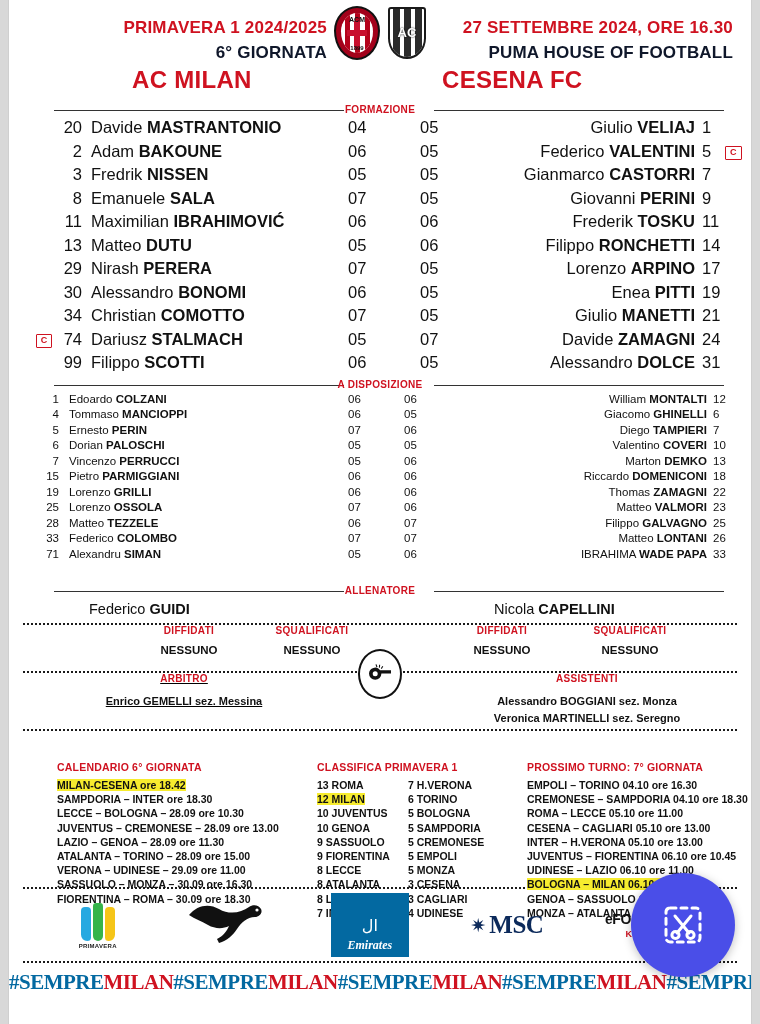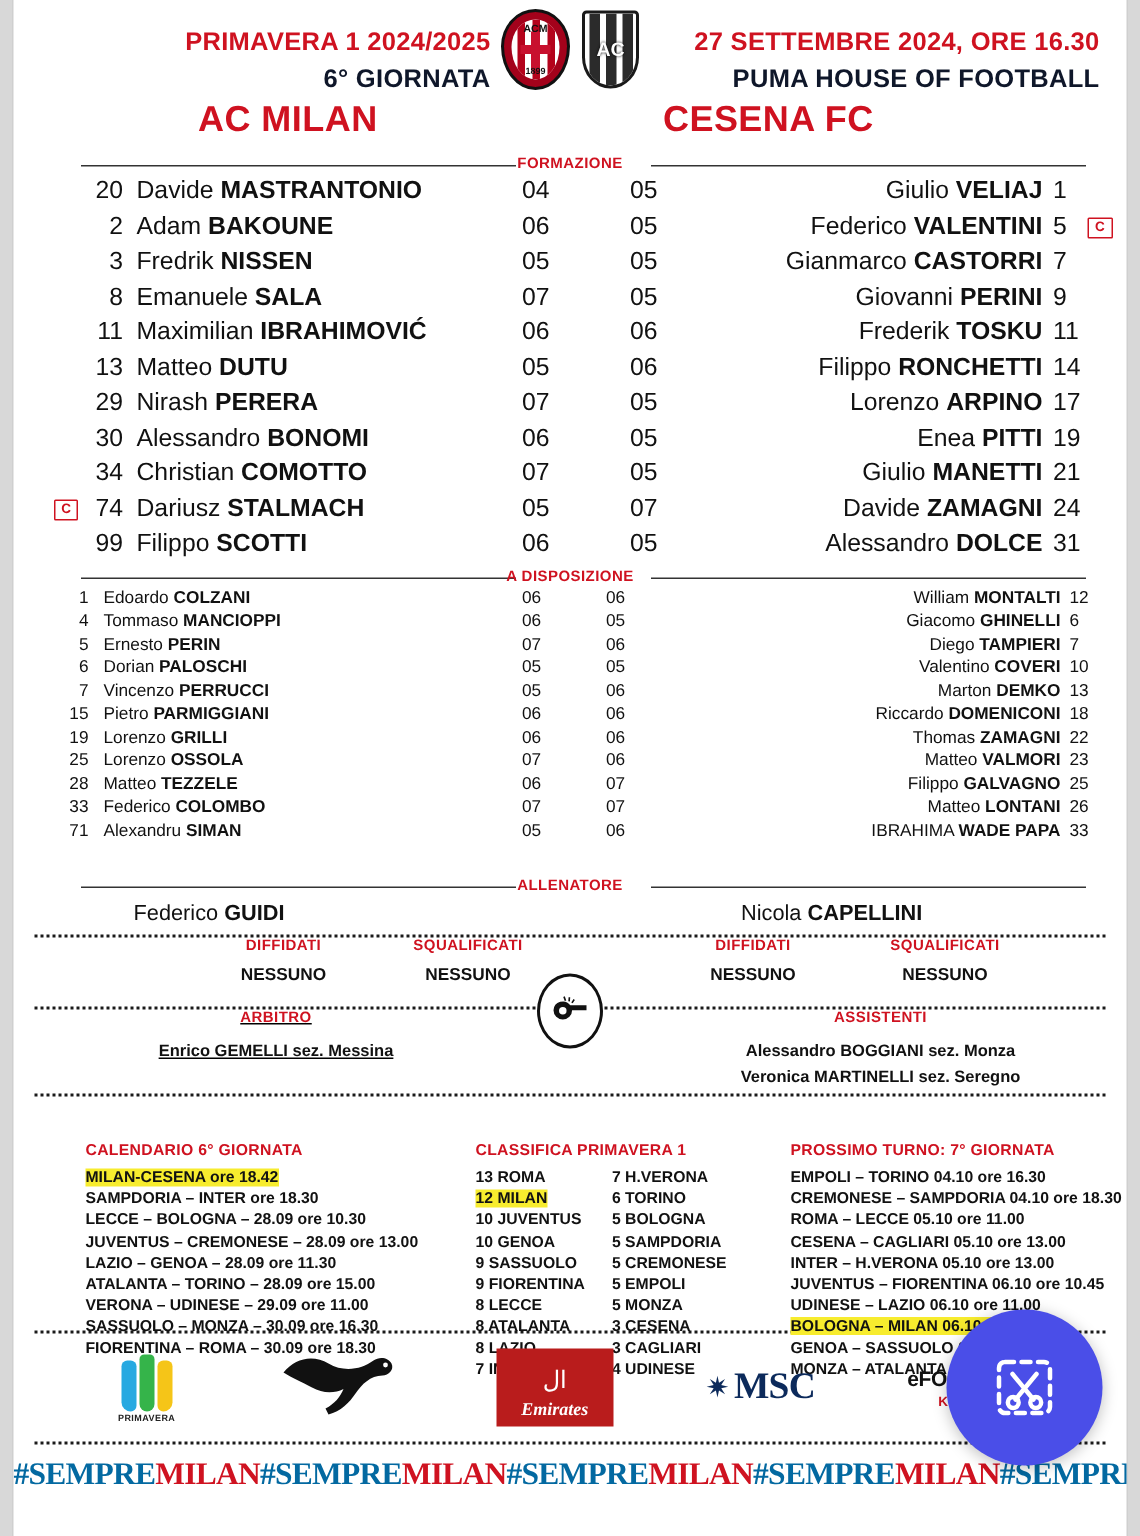--- a/index.html
+++ b/index.html
@@ -224,21 +224,21 @@
   }
   .logo-primavera .p1, .logo-primavera .p2, .logo-primavera .p3 {
     position: absolute; bottom: 0; width: 10px; height: 34px;
   }
   .logo-primavera .p1 { left: 0;  background: #27a9e1; border-radius: 5px 5px 5px 8px; }
   .logo-primavera .p2 { left: 12px; background: #35b44a; border-radius: 5px 5px 8px 8px; height: 38px; }
   .logo-primavera .p3 { left: 24px; background: #f5c518; border-radius: 5px 5px 8px 5px; }
   .logo-primavera .cap { font-size: 6px; font-weight: bold; color: #222; margin-top: 2px; letter-spacing: .3px; }
   .logo-puma { width: 86px; }
   .logo-emirates {
-    background: #b91c1c; color: #fff; width: 78px; height: 52px;
+    background: #0369a1; color: #fff; width: 78px; height: 64px;
     display: flex; flex-direction: column; align-items: center; justify-content: flex-end;
     padding-bottom: 4px;
   }
   .logo-emirates .ar { font-size: 16px; line-height: 1; margin-bottom: 4px; font-family: "DejaVu Sans", sans-serif; }
   .logo-emirates .tx { font-size: 12px; font-weight: bold; font-style: italic; font-family: "Liberation Serif", serif; }
   .logo-msc { display: flex; align-items: center; gap: 3px; }
   .logo-msc .star { font-size: 19px; color: #0c2a5b; }
   .logo-msc .tx { font-size: 25px; font-weight: bold; color: #0c2a5b; font-family: "Liberation Serif", serif; letter-spacing: -.5px; }
   .logo-konami { text-align: center; }
   .logo-konami .ef { font-size: 14px; font-weight: bold; color: #111; letter-spacing: -.3px; white-space: nowrap; }

